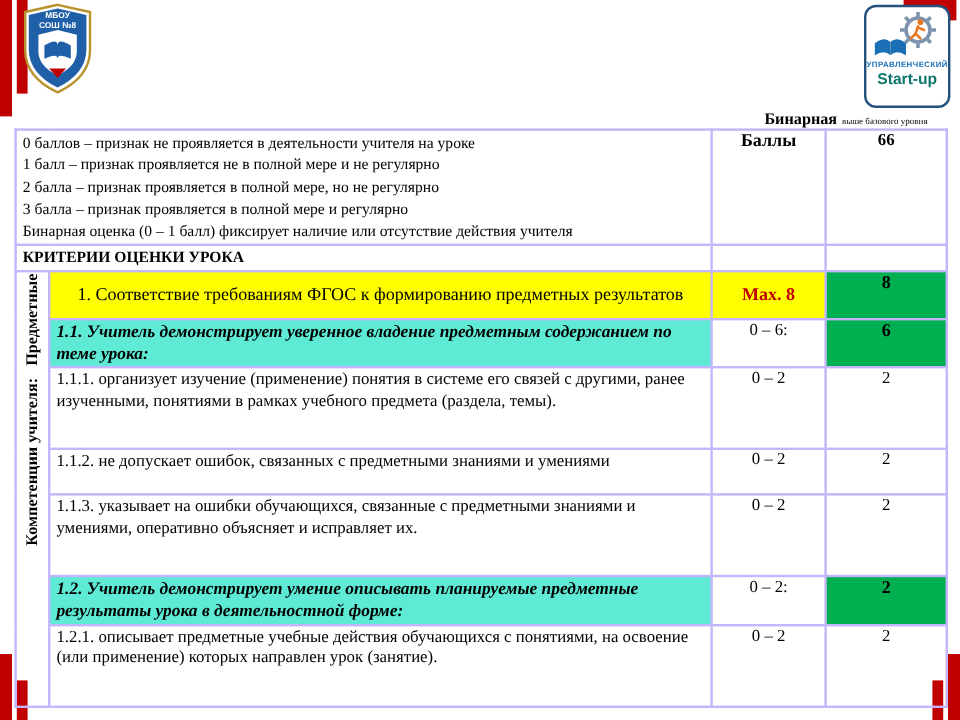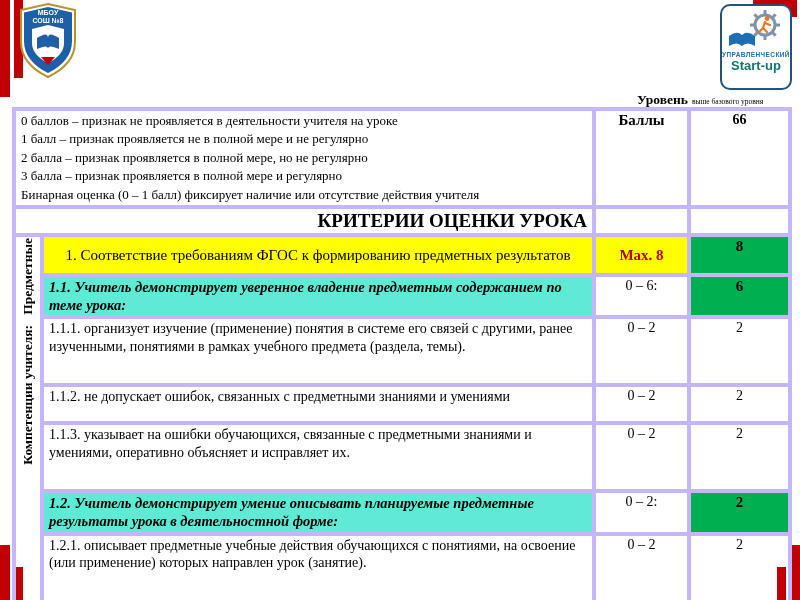--- a/index.html
+++ b/index.html
@@ -44,26 +44,26 @@
   .level{ position:absolute; left:637px; top:90px; white-space:nowrap; }
   .level .lbl{ font-weight:bold; font-size:13.5px; }
   .level .note{ font-size:7.5px;margin-top:45px; }
 
   
   table.main{
     position:absolute; left:12px; top:107px; width:776px;
     border-collapse:collapse; table-layout:fixed; color:#000;
     font-size:14px;
   }
-  table.main td{ border:4px solid #c4b5fd; padding:1px 5px; vertical-align:top; }
+  table.main td{ border:2px solid #c4b5fd; padding:1px 5px; vertical-align:top; }
 
   td.intro{ font-size:13px; line-height:18.4px; padding:2px 4px 2px 3px; }
   td.score-hdr{ text-align:center; vertical-align:middle; font-weight:bold; font-size:15px; }
   td.total{ text-align:center; vertical-align:middle; font-weight:bold; font-size:14px; }
-  td.criteria-hdr{ text-align:right; font-weight:bold; font-size:19px; height:22px; padding:2px; }
+  td.criteria-hdr{ text-align:left; font-weight:bold; font-size:13px; height:22px; padding:2px; }
 
   td.vcell{ vertical-align:middle; text-align:center; padding:0; }
   .vtext{
     display:inline-block; writing-mode:vertical-rl; transform:rotate(180deg);
     font-weight:bold; font-size:13.5px; white-space:pre; line-height:1;
   }
 
   tr.section td.desc{
     background:#ffff00; font-weight:normal; text-align:center; vertical-align:middle;
     font-size:15px; line-height:1.25;
@@ -139,21 +139,21 @@
       <g fill="#1a6fb5">
         <path d="M4 28 q8 -6 13 -1 v11 q-5 -5 -13 0 z"></path>
         <path d="M30 28 q-8 -6 -13 -1 v11 q5 -5 13 0 z"></path>
       </g>
     </svg>
     <div class="name">УПРАВЛЕНЧЕСКИЙ</div>
     <div class="sub">Start-up</div>
   </div>
 
   <div class="level">
-    <span class="lbl">Уровень</span>
+    <span class="lbl">Бинарная</span>
     <span class="note">выше базового уровня</span>
   </div>
 
   <table class="main">
     <colgroup>
       <col style="width:28px">
         <col style="width:552px">
         <col style="width:95px">
         <col style="width:101px">
     </colgroup>

